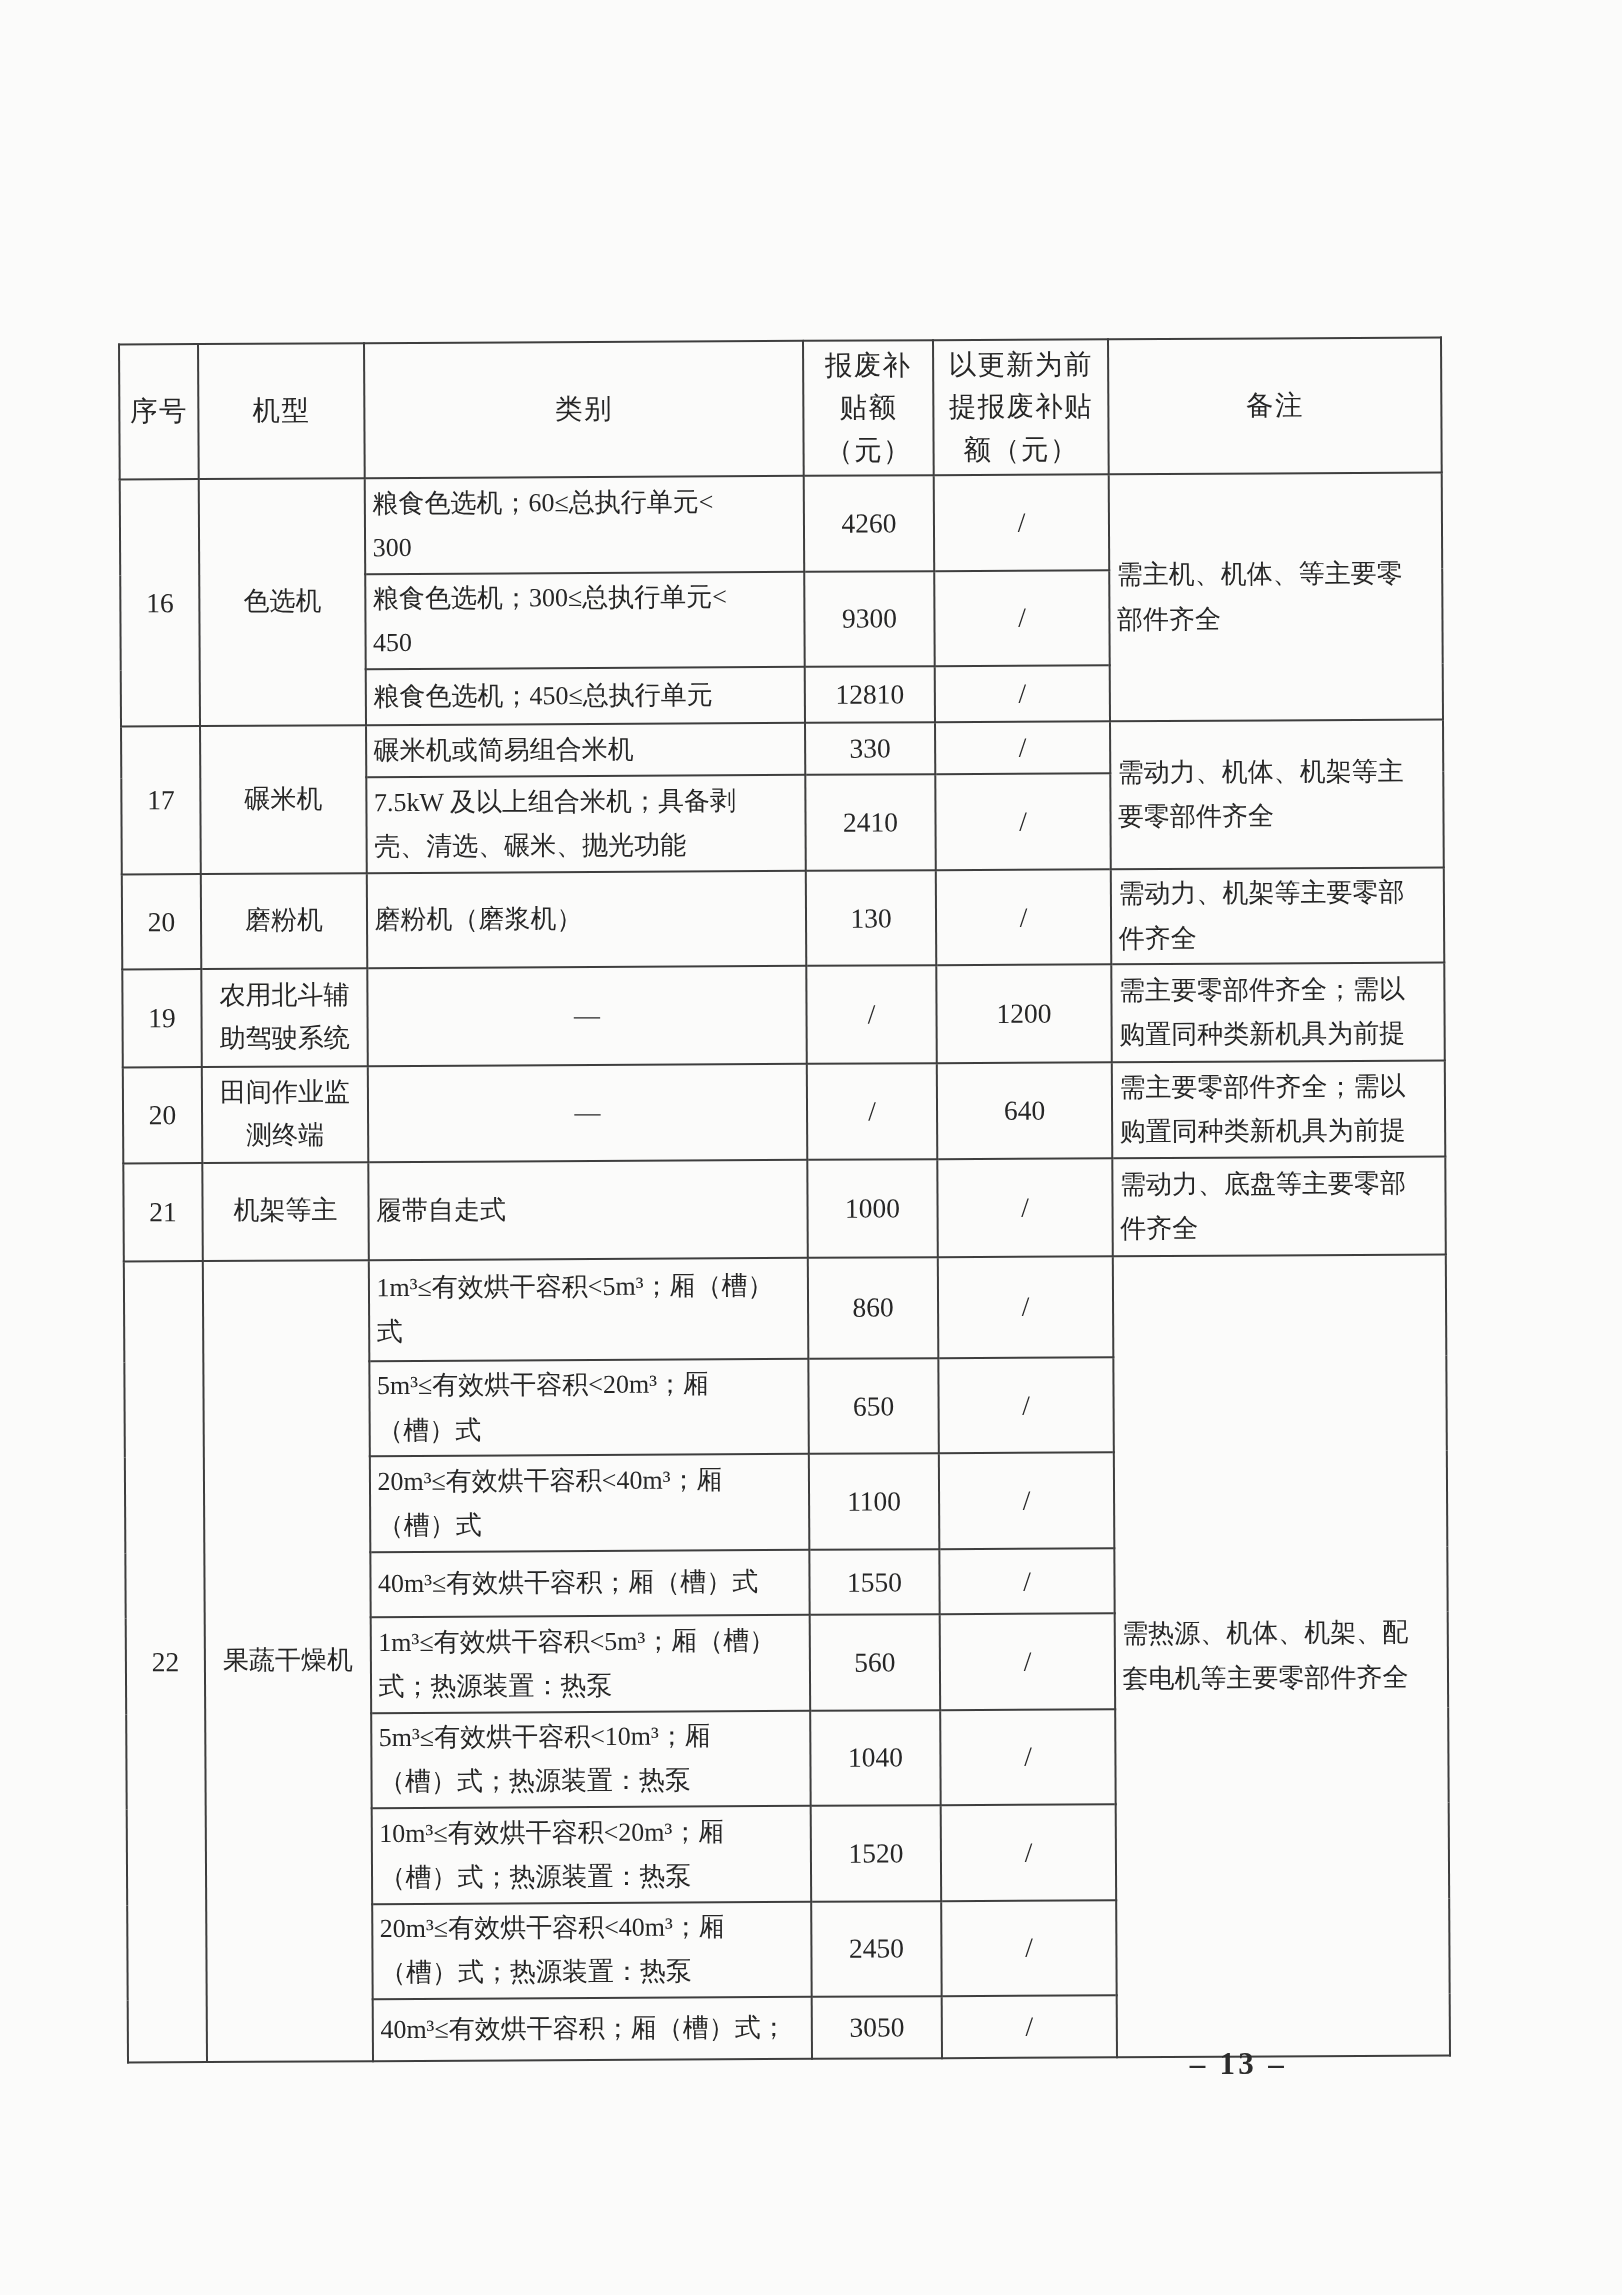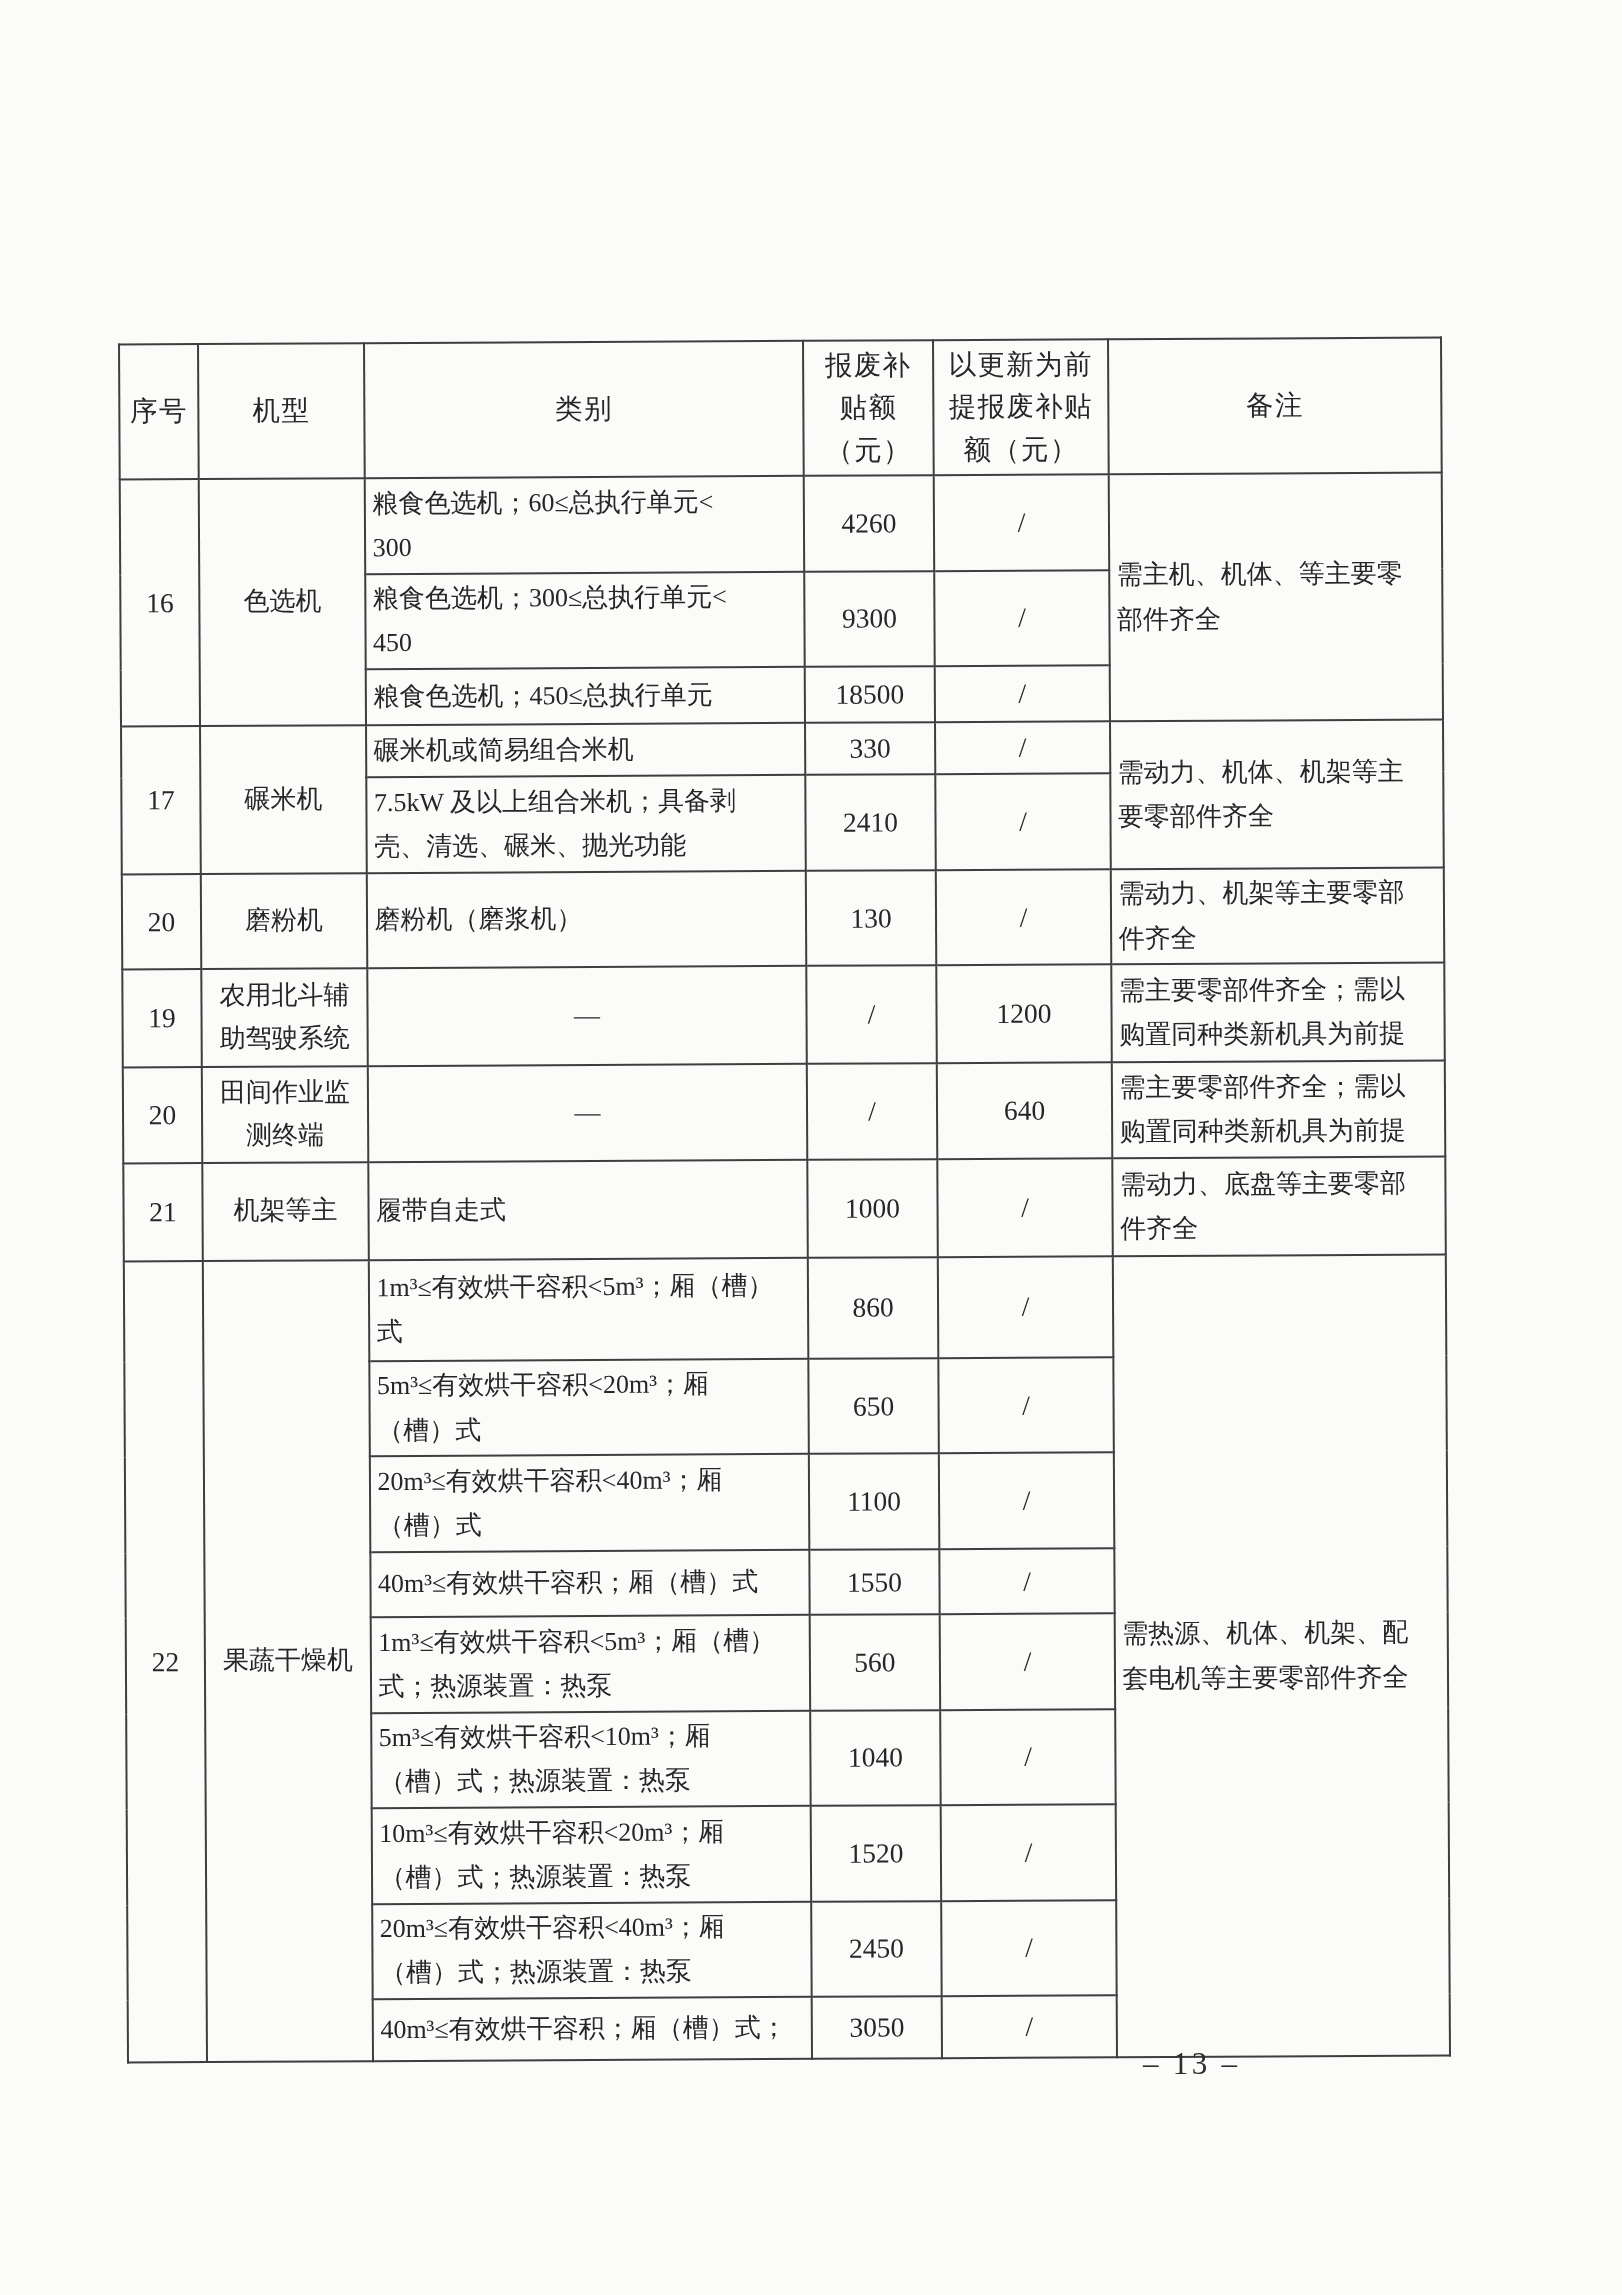--- a/index.html
+++ b/index.html
@@ -70,24 +70,25 @@
     text-align: left;
     font-size: 26px;
     line-height: 1.7;
     padding: 3.9px 10.5px;
   }
   .page-number {
     position: absolute;
     left: 1143px;
     top: 2046px;
     width: 144px;
-    text-align: left;
+    text-align: right;
     font-size: 31px;
     letter-spacing: 3.3px;
     color: #2c2c2c;
+    font-weight: bold;
   }
 </style>
 </head>
 <body>
 
 <div class="page">
 
   <table class="subsidy">
     <colgroup>
       <col style="width:79px">
@@ -123,21 +124,21 @@
 部件齐全</td>
     </tr>
     <tr style="height:75px">
       <td class="cat">粮食色选机；300≤总执行单元&lt;
 450</td>
       <td class="amt">9300</td>
       <td class="amt">/</td>
     </tr>
     <tr style="height:56px">
       <td class="cat">粮食色选机；450≤总执行单元</td>
-      <td class="amt">18500</td>
+      <td class="amt">12810</td>
       <td class="amt">/</td>
     </tr>
 
     <tr style="height:52px">
       <td class="no" rowspan="2">17</td>
       <td class="type" rowspan="2">碾米机</td>
       <td class="cat">碾米机或简易组合米机</td>
       <td class="amt">330</td>
       <td class="amt">/</td>
       <td class="remark" rowspan="2">需动力、机体、机架等主

